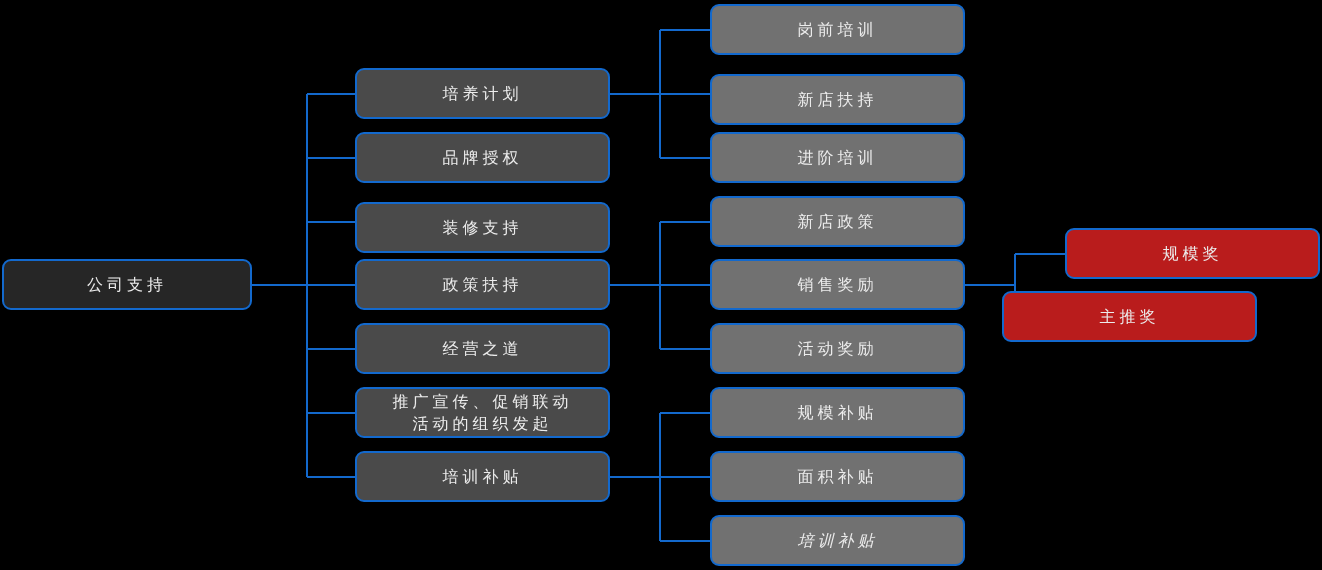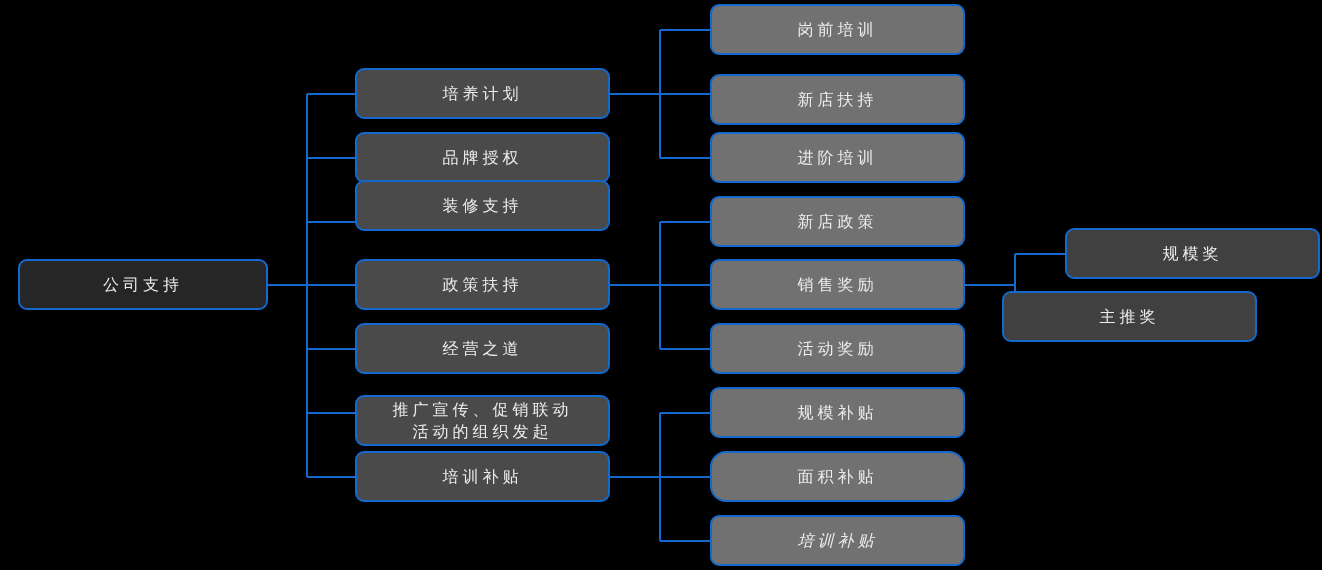--- a/index.html
+++ b/index.html
@@ -35,21 +35,21 @@
     font-size: 16px;
     letter-spacing: 4px;
     line-height: 1.35;
     text-align: center;
     white-space: pre-line;
     cursor: default;
   }
   .lv-root { background: #262626; width: 250px; }
   .lv2 { background: #4a4a4a; }
   .lv3 { background: #717171; }
-  .lv4 { background: #404040; }
+  .lv4 { background: #b91c1c; }
 </style>
 </head>
 <body>
 
 <div class="canvas">
 
   <svg class="connectors" width="1322" height="570" viewBox="0 0 1322 570">
     <g stroke="#1369cd" stroke-width="2" fill="none">
 
       <path d="M252 285 H307"></path>
@@ -80,39 +80,39 @@
       <path d="M660 477 H710"></path>
       <path d="M660 541 H710"></path>
 
       <path d="M965 285 H1015"></path>
       <path d="M1015 254 V317"></path>
       <path d="M1015 254 H1065"></path>
       <path d="M1015 317 H1065"></path>
     </g>
   </svg>
 
-  <div class="node lv-root" style="left:18px; top:259px;">公司支持</div>
+  <div class="node lv-root" style="left:2px; top:259px;">公司支持</div>
 
   <div class="node lv2" style="left:355px; top:68px;">培养计划</div>
   <div class="node lv2" style="left:355px; top:132px;">品牌授权</div>
-  <div class="node lv2" style="left:355px; top:180px;">装修支持</div>
+  <div class="node lv2" style="left:355px; top:202px;">装修支持</div>
   <div class="node lv2" style="left:355px; top:259px;">政策扶持</div>
   <div class="node lv2" style="left:355px; top:323px;">经营之道</div>
-  <div class="node lv2" style="left:355px; top:387px;margin-top:8px;">推广宣传、促销联动
+  <div class="node lv2" style="left:355px; top:387px;">推广宣传、促销联动
 活动的组织发起</div>
   <div class="node lv2" style="left:355px; top:451px;">培训补贴</div>
 
   <div class="node lv3" style="left:710px; top:4px;">岗前培训</div>
   <div class="node lv3" style="left:710px; top:74px;">新店扶持</div>
   <div class="node lv3" style="left:710px; top:132px;">进阶培训</div>
 
   <div class="node lv3" style="left:710px; top:259px;">销售奖励</div>
   <div class="node lv3" style="left:710px; top:196px;">新店政策</div>
   <div class="node lv3" style="left:710px; top:323px;">活动奖励</div>
 
   <div class="node lv3" style="left:710px; top:387px;">规模补贴</div>
-  <div class="node lv3" style="left:710px; top:451px;border-radius:16px;">面积补贴</div>
+  <div class="node lv3" style="left:710px; top:451px;">面积补贴</div>
   <div class="node lv3" style="left:710px; top:515px;font-style:italic;">培训补贴</div>
 
   <div class="node lv4" style="left:1065px; top:228px;">规模奖</div>
   <div class="node lv4" style="left:1002px; top:291px;text-align:center;">主推奖</div>
 
 </div>
 
 </body></html>

